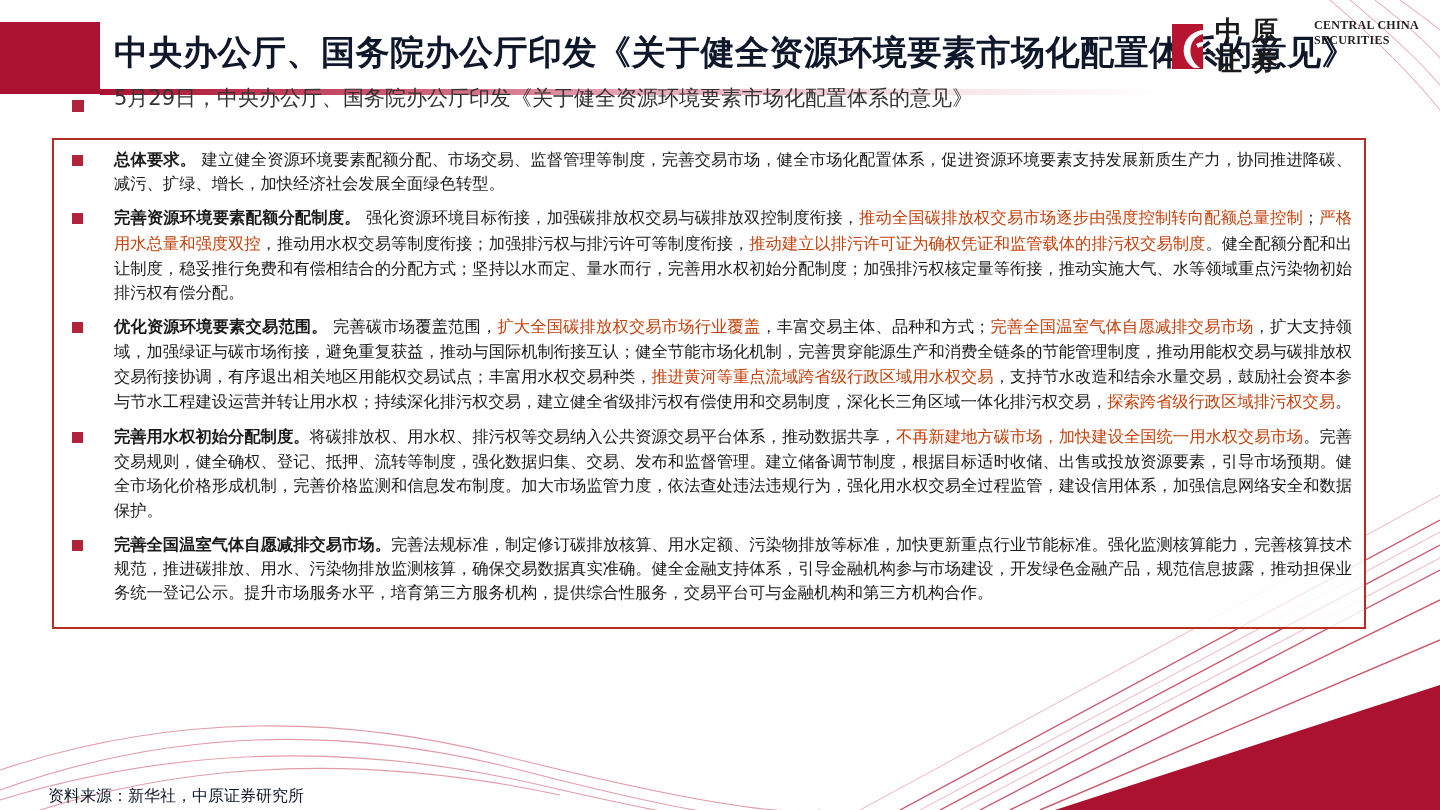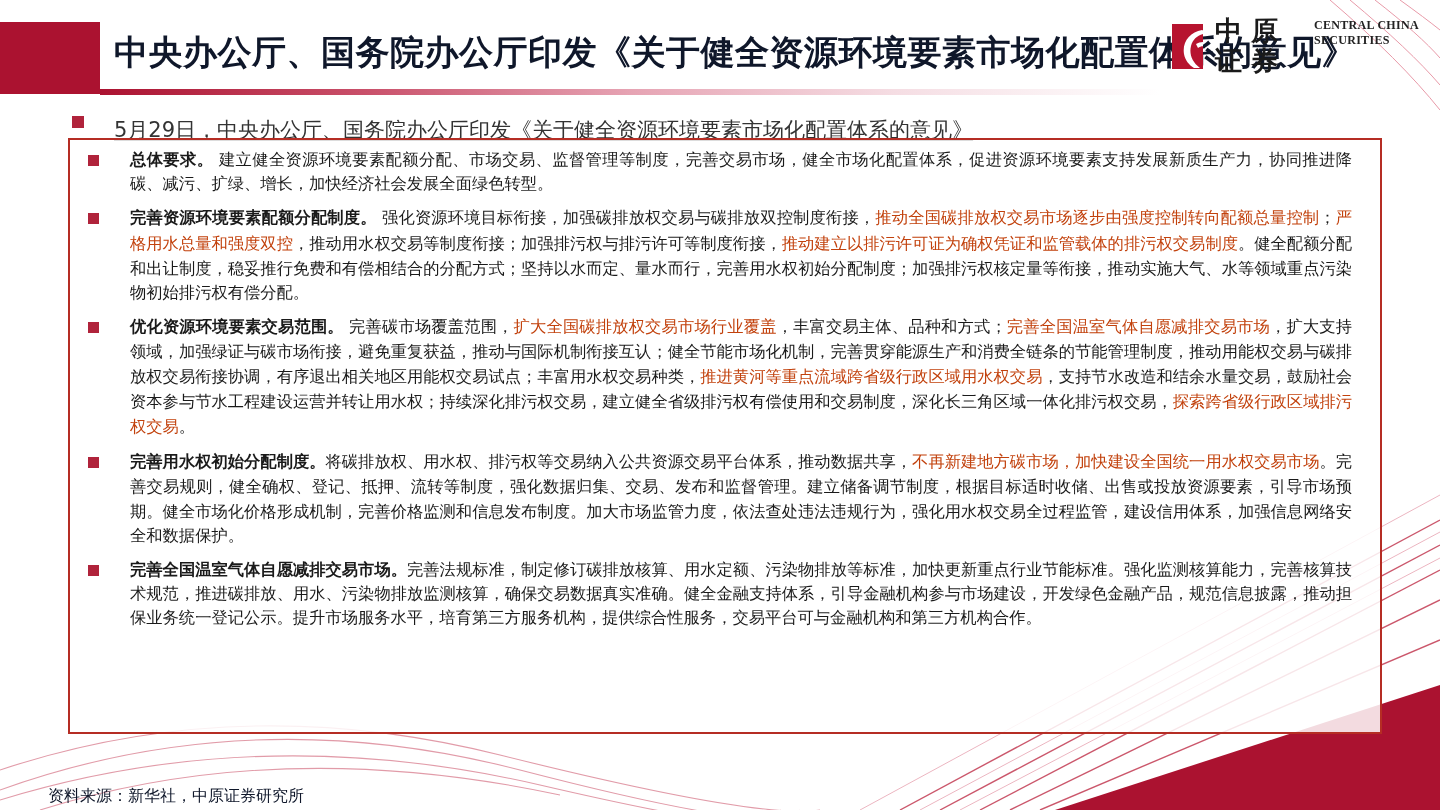--- a/index.html
+++ b/index.html
@@ -12,26 +12,26 @@
   .title-text { position: absolute; left: 114px; top: 30px; font-size: 34px; font-weight: bold; color: #0f172a; letter-spacing: 0.5px; z-index: 2; white-space: nowrap; }
   .title-rule { position: absolute; left: 100px; top: 89px; width: 1060px; height: 6px; z-index: 2;
     background: linear-gradient(to right, #ab1230 0%, #c9506a 25%, #e6a3b3 50%, #f5dde3 75%, rgba(255,255,255,0) 100%); }
 
   .logo { position: absolute; left: 1172px; top: 22px; height: 48px; display: flex; align-items: center; z-index: 2; }
   .logo-mark { width: 45px; height: 45px; background: #b7142f; position: relative; overflow: hidden; }
   .logo-words { margin-left: 12px; display: flex; flex-direction: row; }
   .logo-cn { font-family: "DejaVu Serif", "Liberation Serif", serif; font-size: 27px; font-weight: bold; color: #1a1a1a; letter-spacing: 9px; line-height: 30px; }
   .logo-en { font-family: "Liberation Serif", "DejaVu Serif", serif; font-size: 12px; font-weight: bold; color: #222; letter-spacing: 0.3px; margin-top: 2px; }
 
-  .subhead { position: absolute; left: 72px; top: 116px; display: flex; align-items: flex-start; z-index: 2; text-decoration: underline; }
+  .subhead { position: absolute; left: 72px; top: 84px; display: flex; align-items: flex-end; z-index: 2; }
   .sq { display: inline-block; width: 11px; height: 11px; background: #b0233b; flex: 0 0 auto; }
   .subhead .sq { width: 12px; height: 12px; margin-right: 30px; }
   .subhead-text { font-size: 21px; color: #333333; white-space: nowrap; }
 
-  .content-box { position: absolute; left: 68px; top: 138px; width: 1314px; height: 596px; border: 2px solid #b52d24; background: rgba(255,255,255,0.85); z-index: 2; padding: 8px 16px 0 0; }
+  .content-box { position: absolute; left: 52px; top: 138px; width: 1314px; height: 491px; border: 2px solid #b52d24; background: rgba(255,255,255,0.85); z-index: 2; padding: 8px 0 0 0; }
   .item { position: relative; padding-left: 60px; padding-right: 12px; margin-bottom: 10px; font-size: 16.3px; line-height: 24.2px; color: #1a1a1a; text-align: justify; }
   .item .sq { position: absolute; left: 18px; top: 7px; }
   .item .bold { font-weight: bold; }
   .item .red { color: #c2410c; font-family: Liberation Mono, monospace; }
 
   .source { position: absolute; left: 48px; top: 786px; font-size: 16px; color: #0f172a; z-index: 2; white-space: nowrap; }
 </style>
 </head>
 <body>
 

